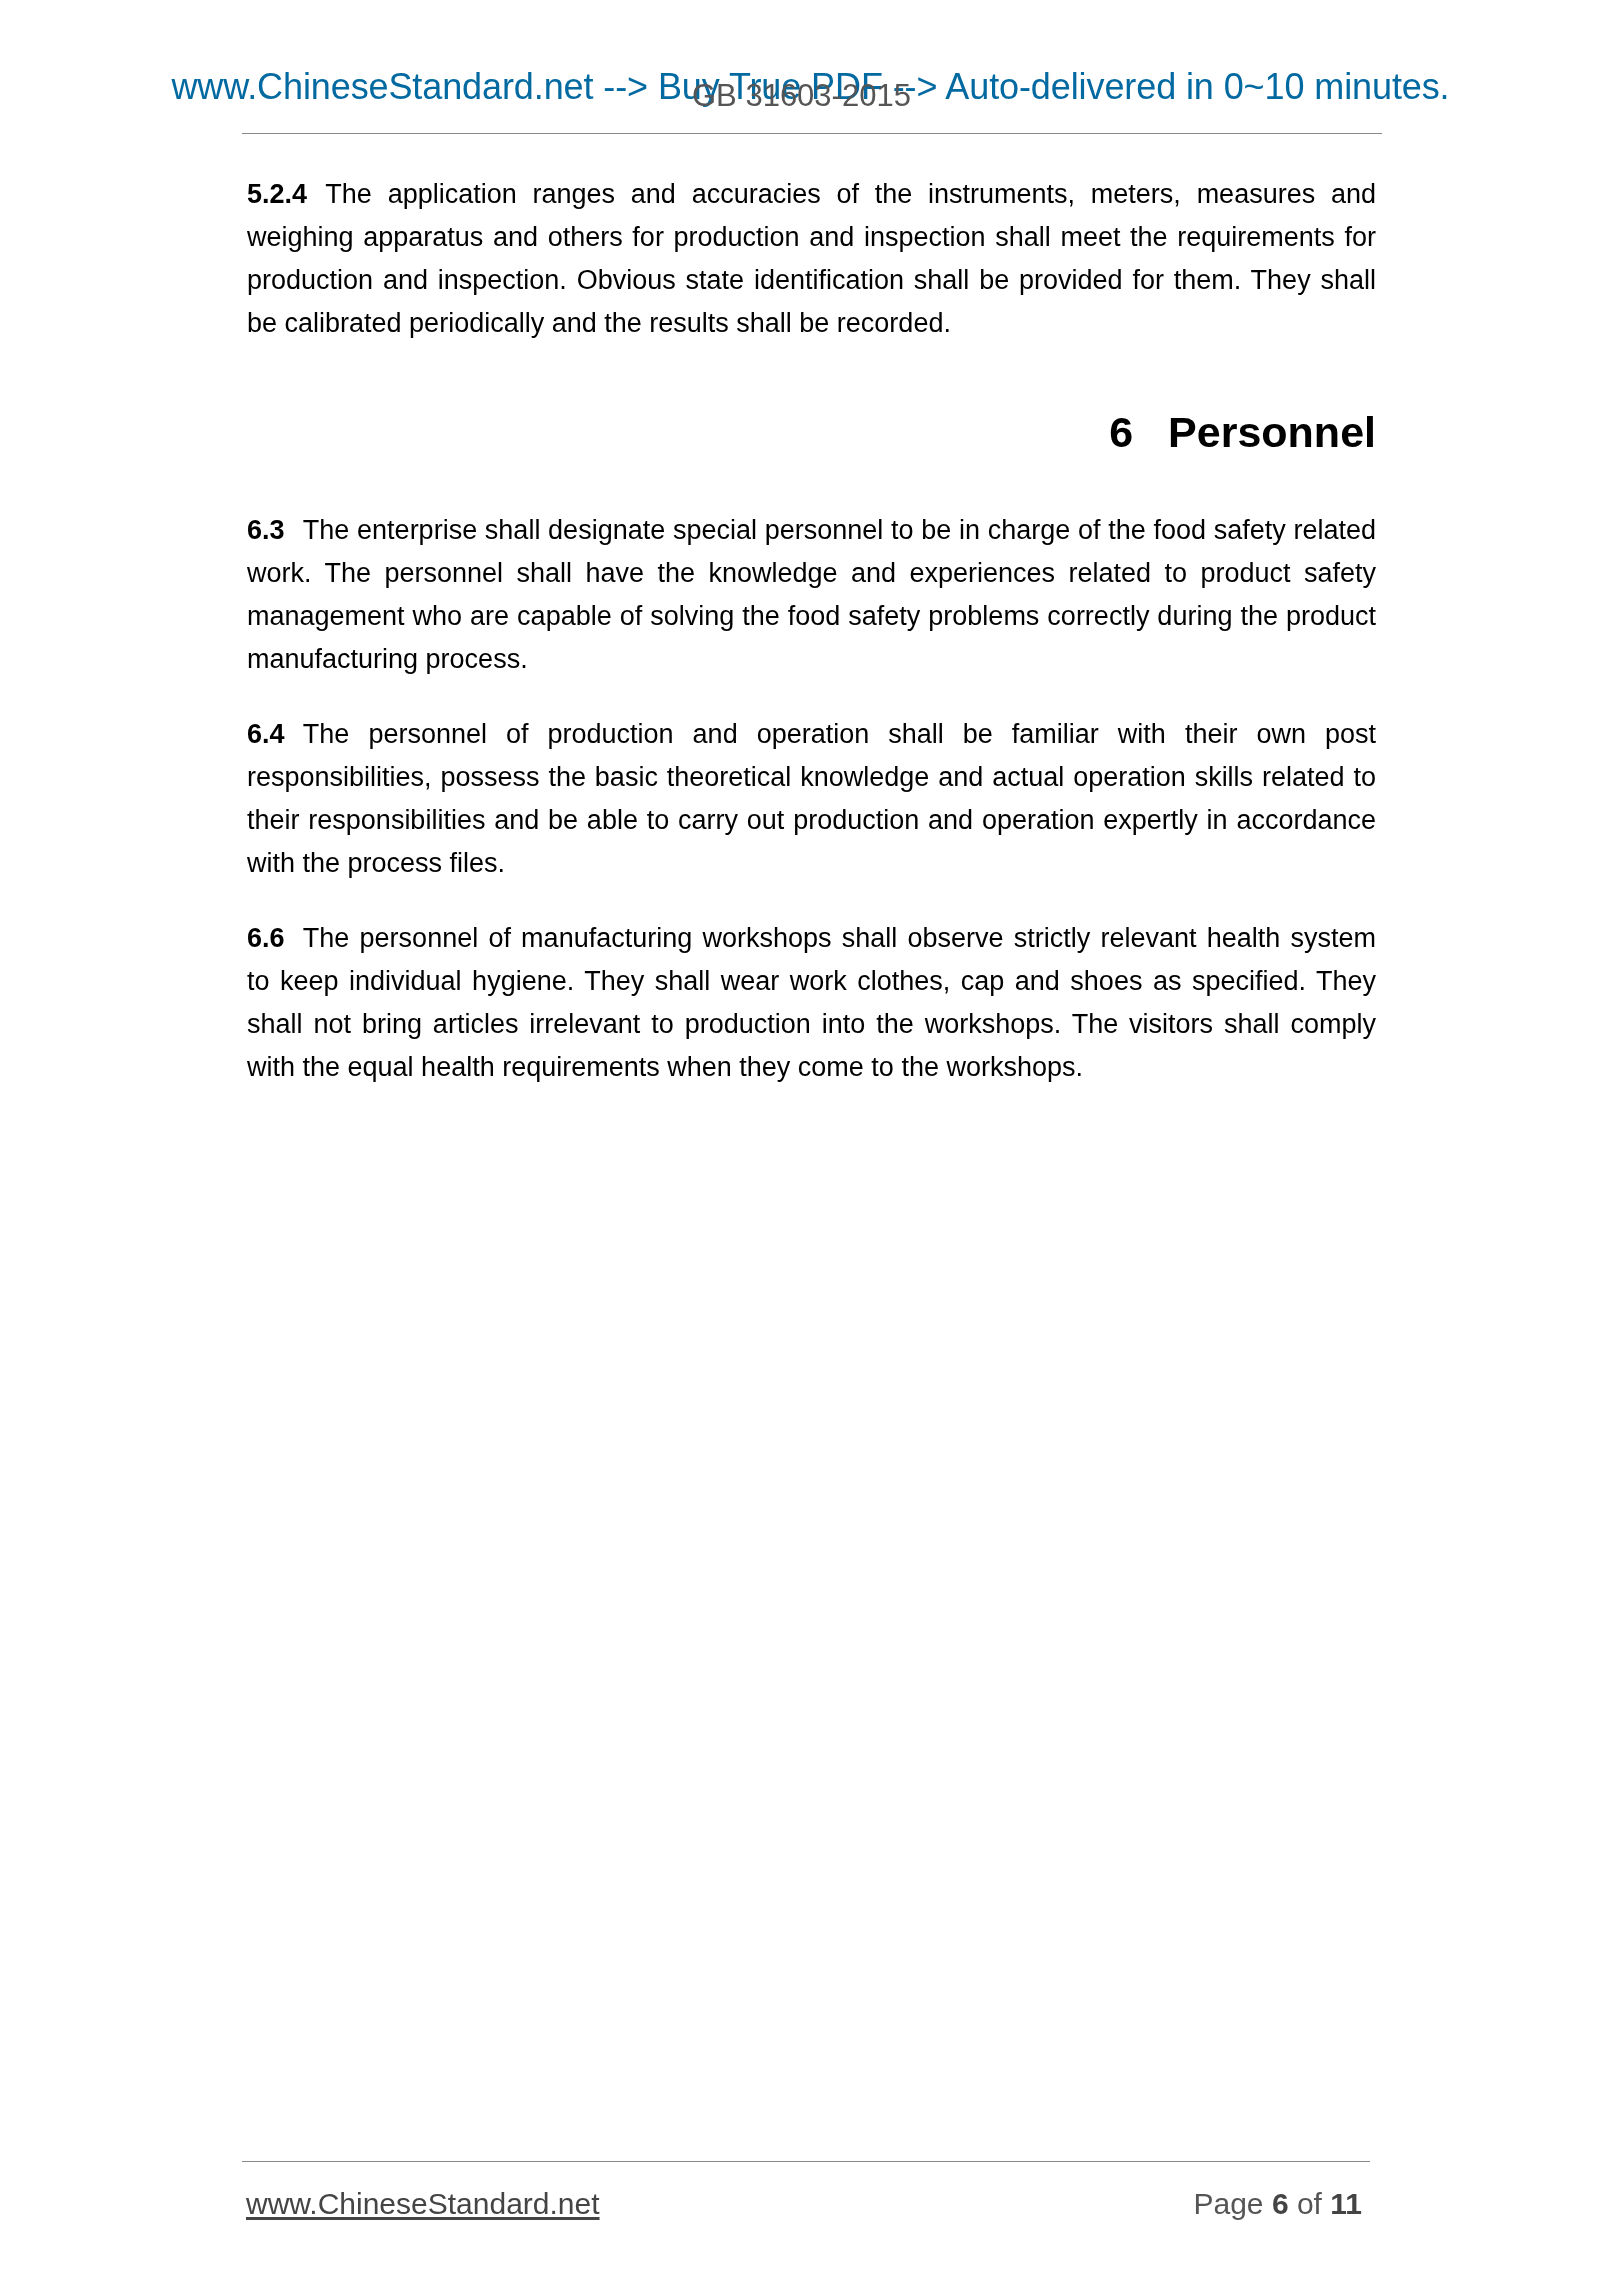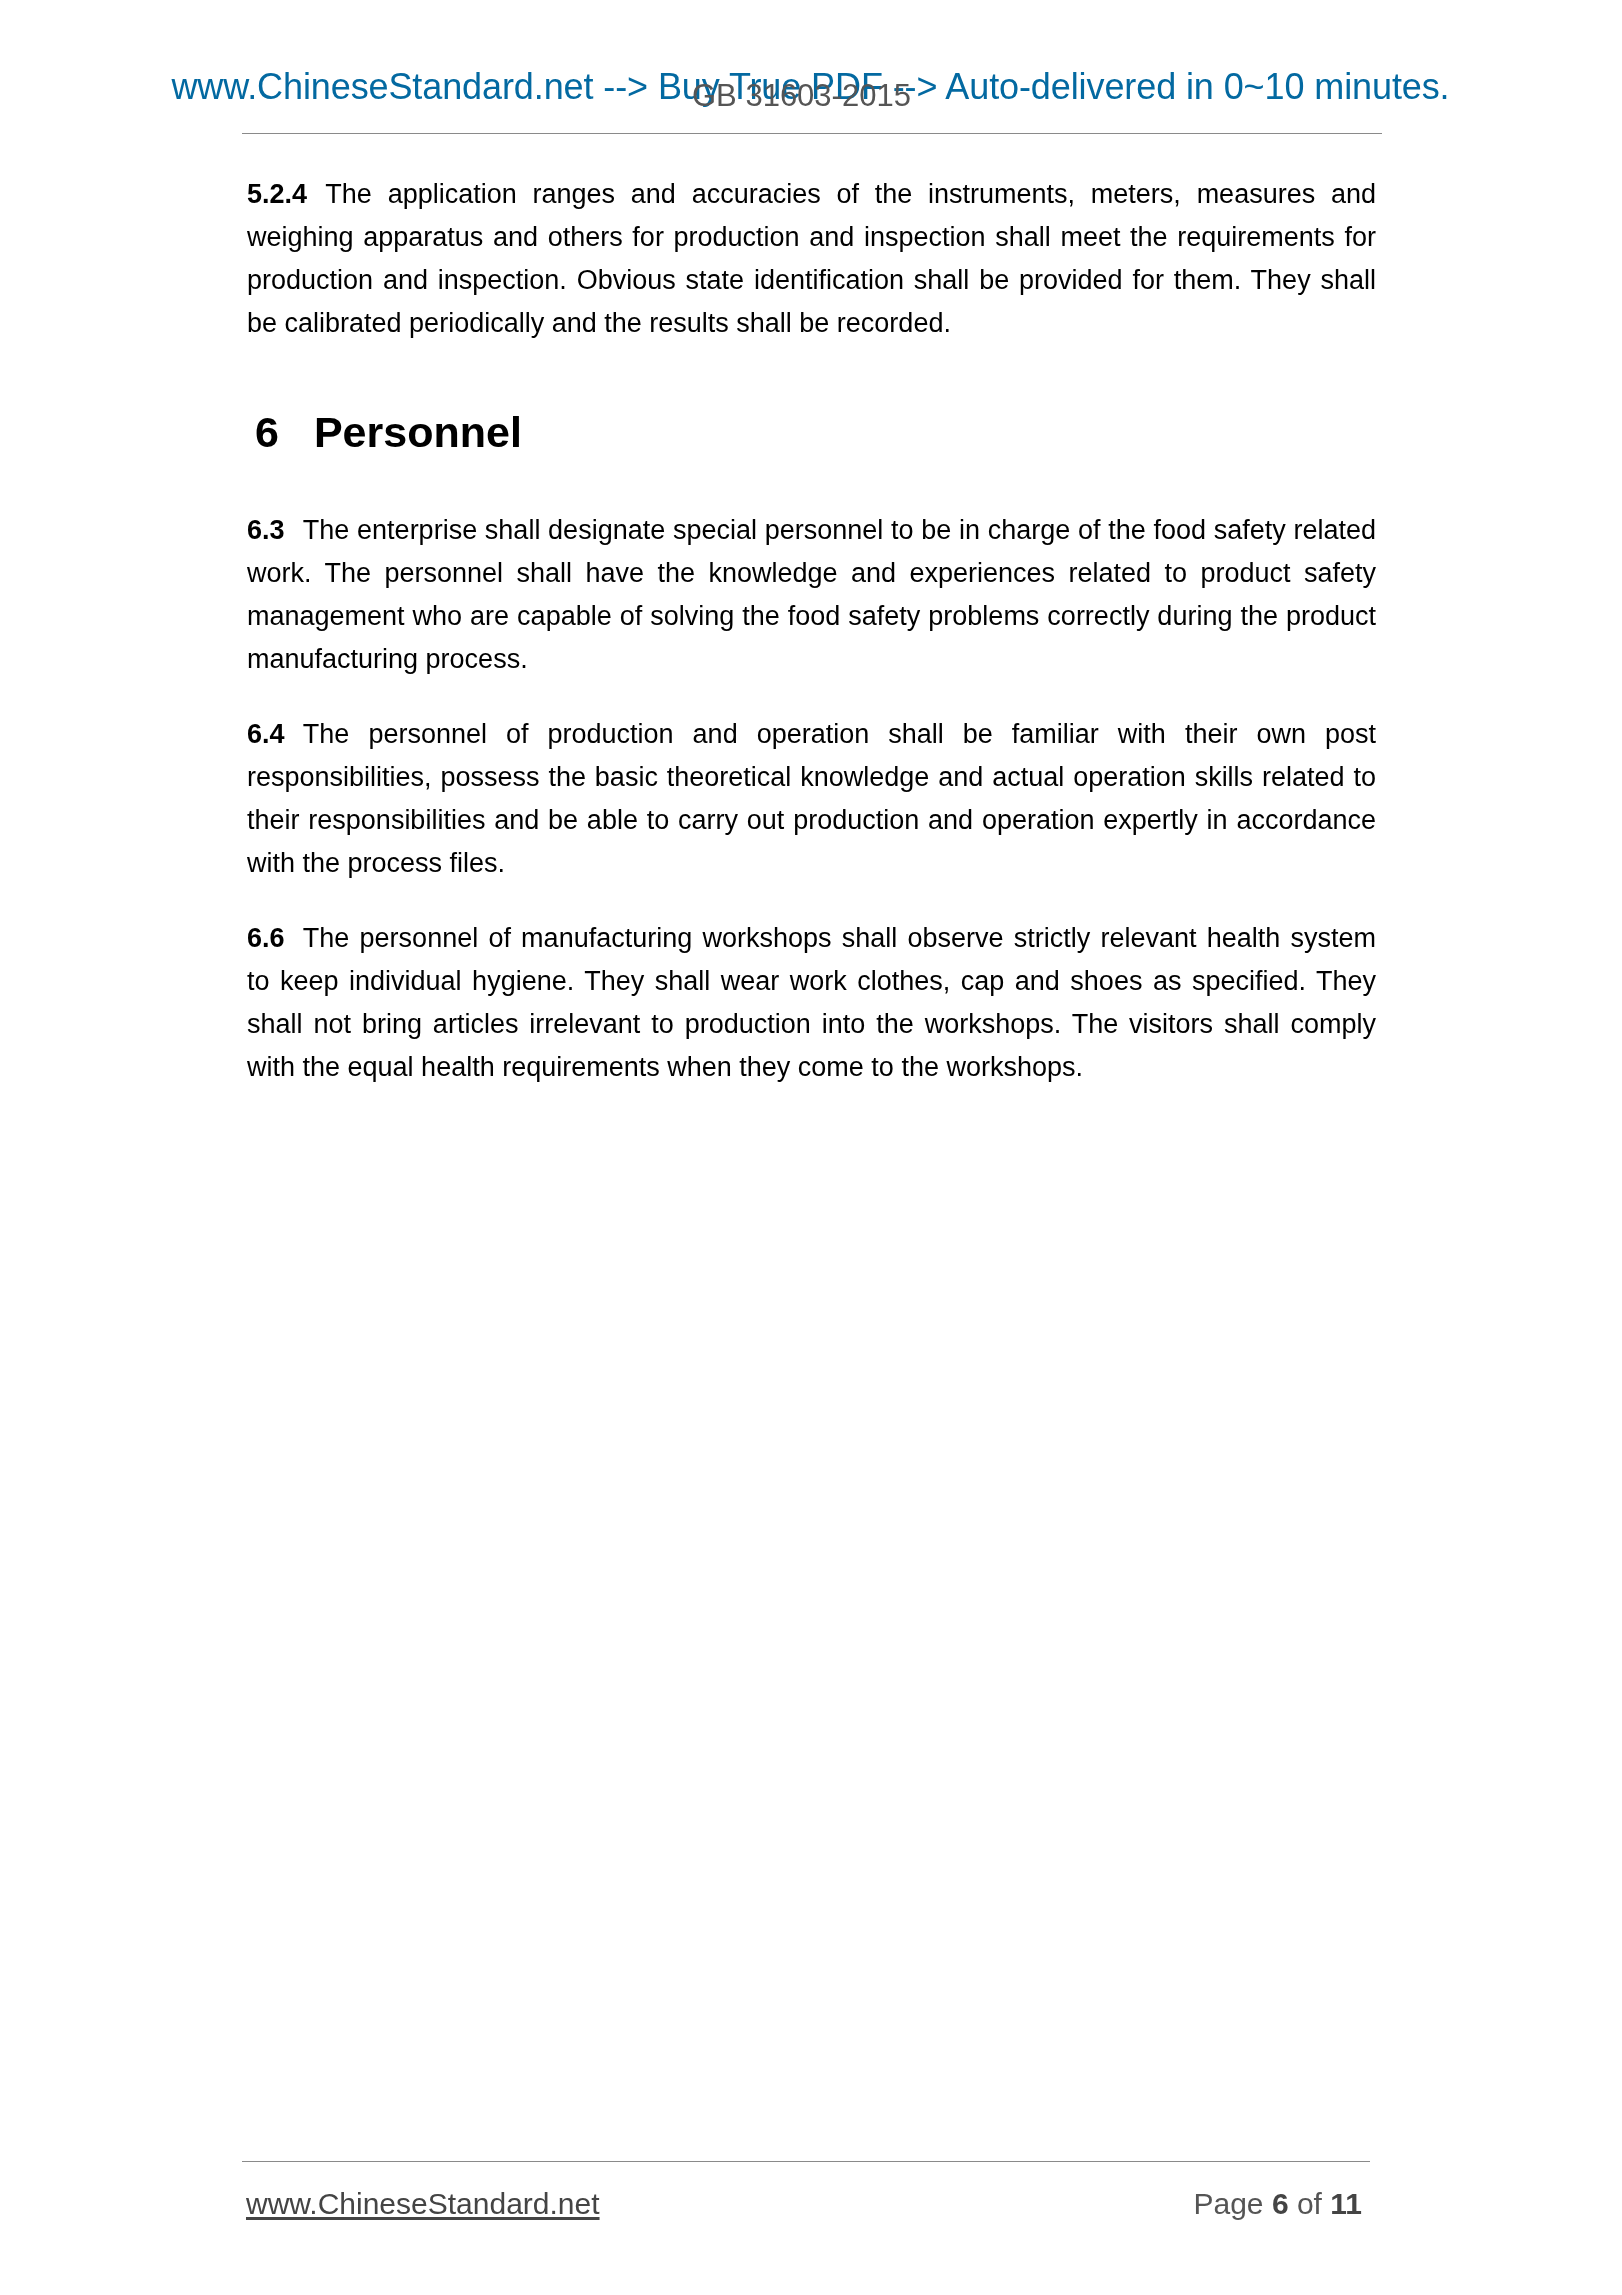--- a/index.html
+++ b/index.html
@@ -66,20 +66,21 @@
     }
     .clause-num {
       font-weight: bold;
       margin-right: 18.3px;
     }
     .section-heading {
       margin: 62px 0 52px 8px;
       font-size: 43px;
       line-height: 50px;
       font-weight: bold;
+      text-align: right;
     }
     .section-heading .sec-num {
       margin-right: 35px;
     }
     .footer-rule {
       position: absolute;
       left: 242px;
       width: 1128px;
       top: 2161px;
       height: 0;

